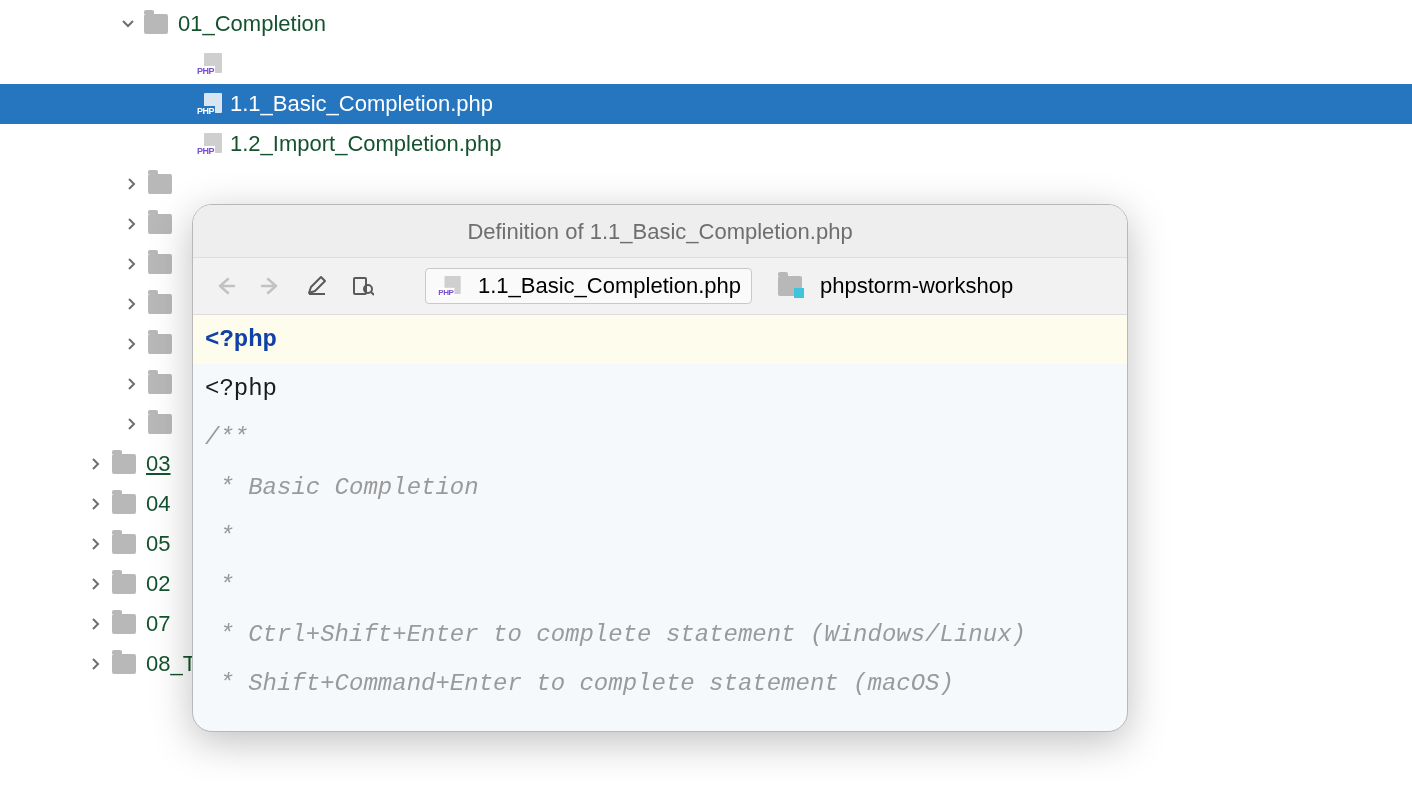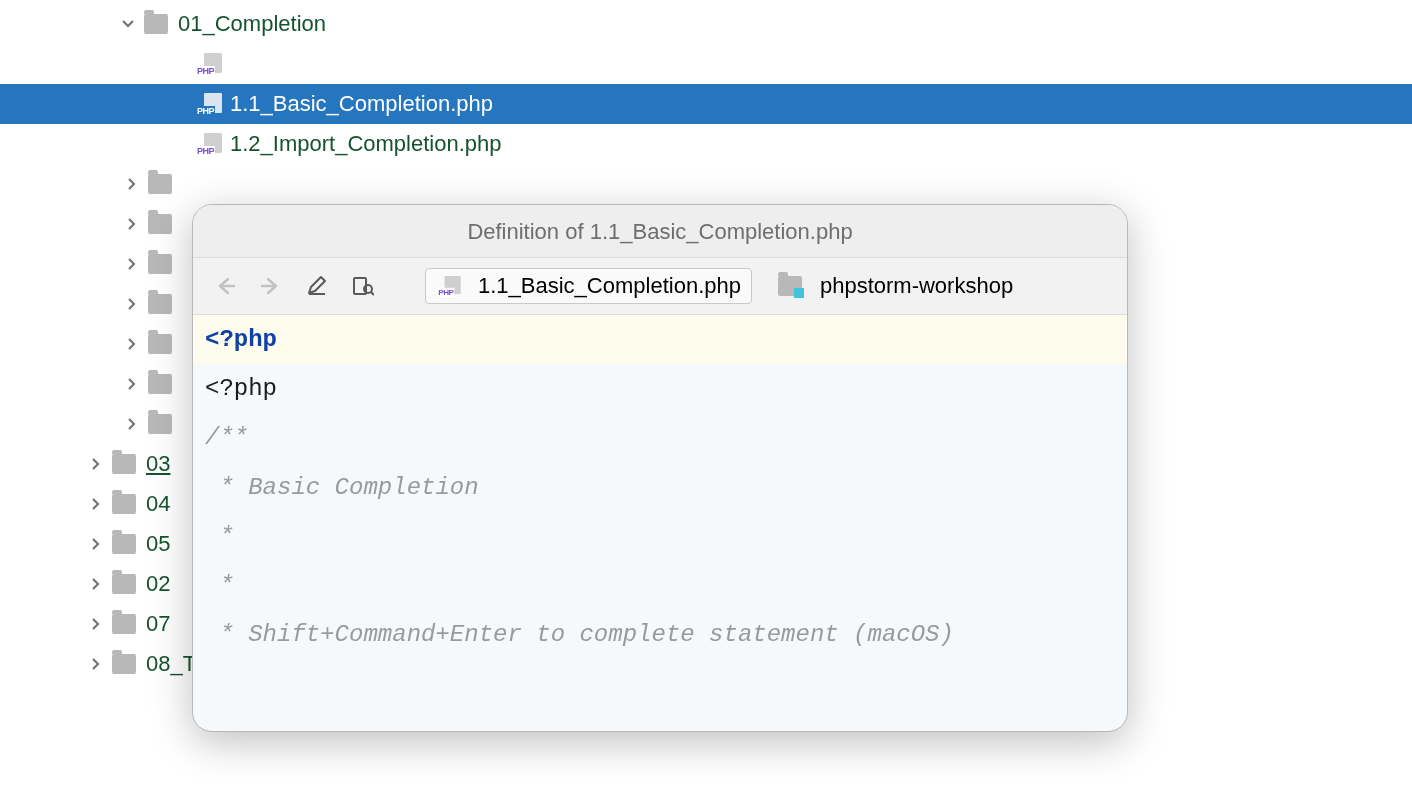--- a/index.html
+++ b/index.html
@@ -416,16 +416,17 @@
       <span>phpstorm-workshop</span>
     </span>
   </div>
   <div class="popup-body">
     <div class="code-line hl-line"><span class="kw">&lt;?php</span></div>
     <div class="code-line"><span class="plain">&lt;?php</span></div>
     <div class="code-line"><span class="comment">/**</span></div>
     <div class="code-line"><span class="comment"> * Basic Completion</span></div>
     <div class="code-line"><span class="comment"> *</span></div>
     <div class="code-line"><span class="comment"> *</span></div>
+    <div class="code-line"><span class="comment"> * Ctrl+Shift+Enter to complete statement (Windows/Linux)</span></div>
     <div class="code-line"><span class="comment"> * Shift+Command+Enter to complete statement (macOS)</span></div>
 
   </div>
 </div>
 
 </body></html>

